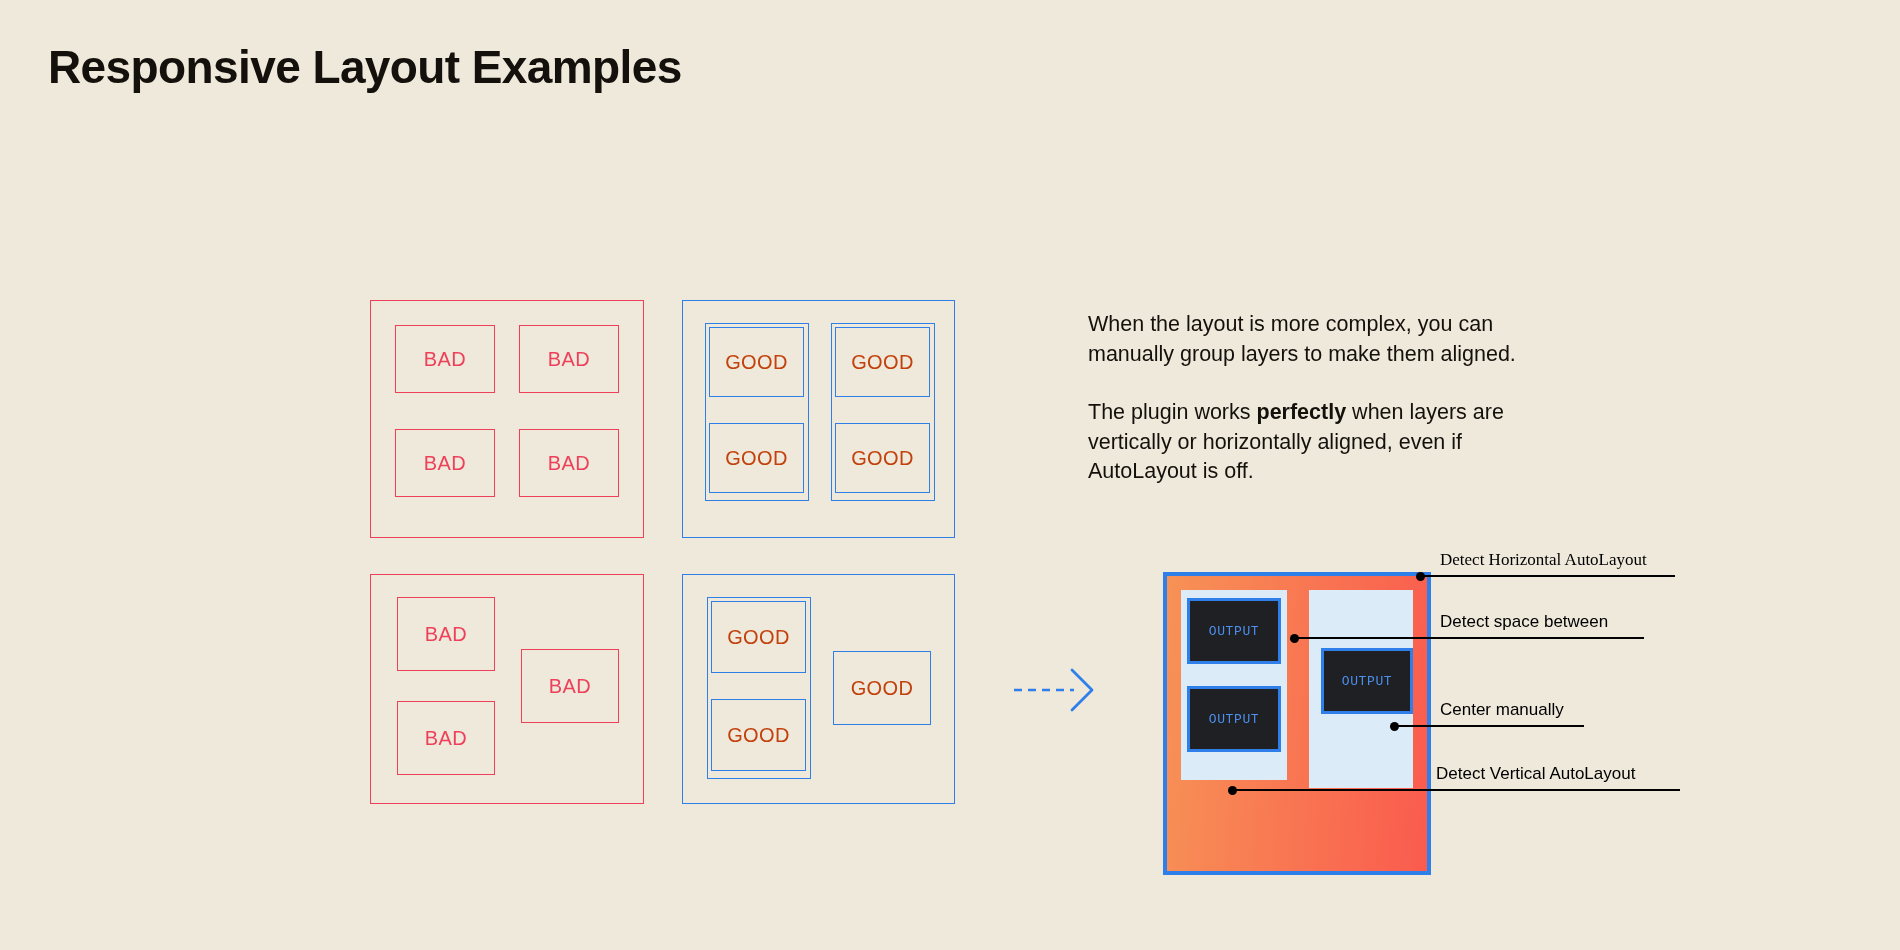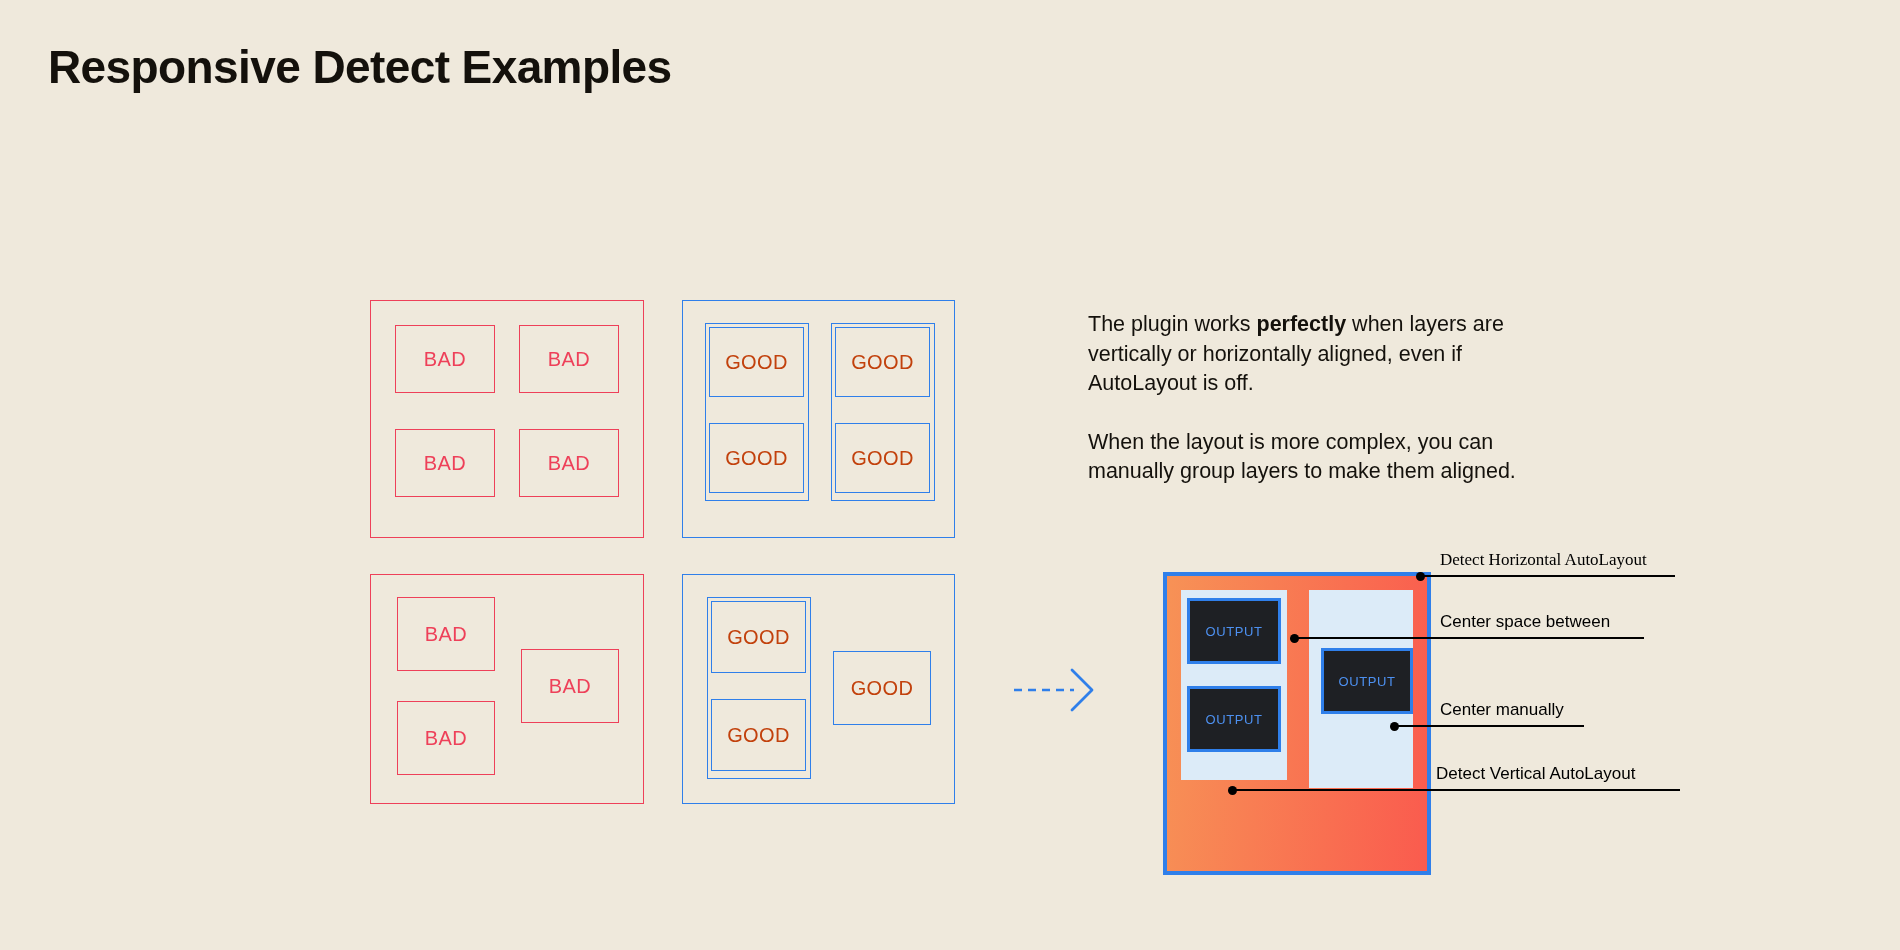--- a/index.html
+++ b/index.html
@@ -83,20 +83,21 @@
   
   #output-diagram {
     position: absolute;
     left: 1163px;
     top: 572px;
     width: 268px;
     height: 303px;
     border: 4px solid #2F7FEA;
     background: linear-gradient(95deg, #F79256 0%, #FA5B4E 100%);
     padding: 14px;
+    font-family: Liberation Mono, monospace;
   }
   #diagram-inner {
     position: relative;
     width: 100%;
     height: 100%;
   }
 
   .light-panel {
     position: absolute;
     background: #DCEBF8;
@@ -137,21 +138,21 @@
     left: 0;
     bottom: 6px;
     color: #000;
     font-size: 17px;
     white-space: nowrap;
   }
 </style>
 </head>
 <body>
 
-<div id="page-title">Responsive Detect Examples</div>
+<div id="page-title">Responsive Layout Examples</div>
 
 <div class="example-frame" style="left:370px; top:300px; width:274px; height:238px;">
   <div class="cell" style="left:24px; top:24px; width:100px; height:68px;">BAD</div>
   <div class="cell" style="left:148px; top:24px; width:100px; height:68px;">BAD</div>
   <div class="cell" style="left:24px; top:128px; width:100px; height:68px;">BAD</div>
   <div class="cell" style="left:148px; top:128px; width:100px; height:68px;">BAD</div>
 </div>
 
 <div class="example-frame good" style="left:682px; top:300px; width:273px; height:238px;">
 
@@ -176,22 +177,22 @@
 
   <div class="group-wrap" style="left:24px; top:22px; width:104px; height:182px;">
     <div class="cell good" style="left:3px; top:3px; width:95px; height:72px;">GOOD</div>
     <div class="cell good" style="left:3px; top:101px; width:95px; height:72px;">GOOD</div>
   </div>
 
   <div class="cell good" style="left:150px; top:76px; width:98px; height:74px;">GOOD</div>
 </div>
 
 <div id="copy-block">
+  <p>When the layout is more complex, you can manually group layers to make them aligned.</p>
   <p><span>The plugin works </span><b>perfectly</b><span> when layers are vertically or horizontally aligned, even if AutoLayout is off.</span></p>
-  <p>When the layout is more complex, you can manually group layers to make them aligned.</p>
 </div>
 
 <div id="transform-arrow">
   <svg width="90" height="60" viewBox="0 0 90 60">
     <line x1="2" y1="30" x2="62" y2="30" stroke="#2F7FEA" stroke-width="2.6" stroke-dasharray="8,6"></line>
     <polyline points="60,10 80,30 60,50" fill="none" stroke="#2F7FEA" stroke-width="2.8" stroke-linecap="round" stroke-linejoin="round"></polyline>
   </svg>
 </div>
 
 <div id="output-diagram">
@@ -209,21 +210,21 @@
 
 <div class="callout" style="left:1416px; top:576px;">
   <span class="callout-dot"></span>
   <span class="callout-line" style="width:255px;"></span>
   <span class="callout-label" style="left:24px;font-family:Liberation Serif, serif;">Detect Horizontal AutoLayout</span>
 </div>
 
 <div class="callout" style="left:1290px; top:638px;">
   <span class="callout-dot"></span>
   <span class="callout-line" style="width:350px;"></span>
-  <span class="callout-label" style="left:150px;">Center space between</span>
+  <span class="callout-label" style="left:150px;">Detect space between</span>
 </div>
 
 <div class="callout" style="left:1390px; top:726px;">
   <span class="callout-dot"></span>
   <span class="callout-line" style="width:190px;"></span>
   <span class="callout-label" style="left:50px;">Center manually</span>
 </div>
 
 <div class="callout" style="left:1228px; top:790px;">
   <span class="callout-dot"></span>

